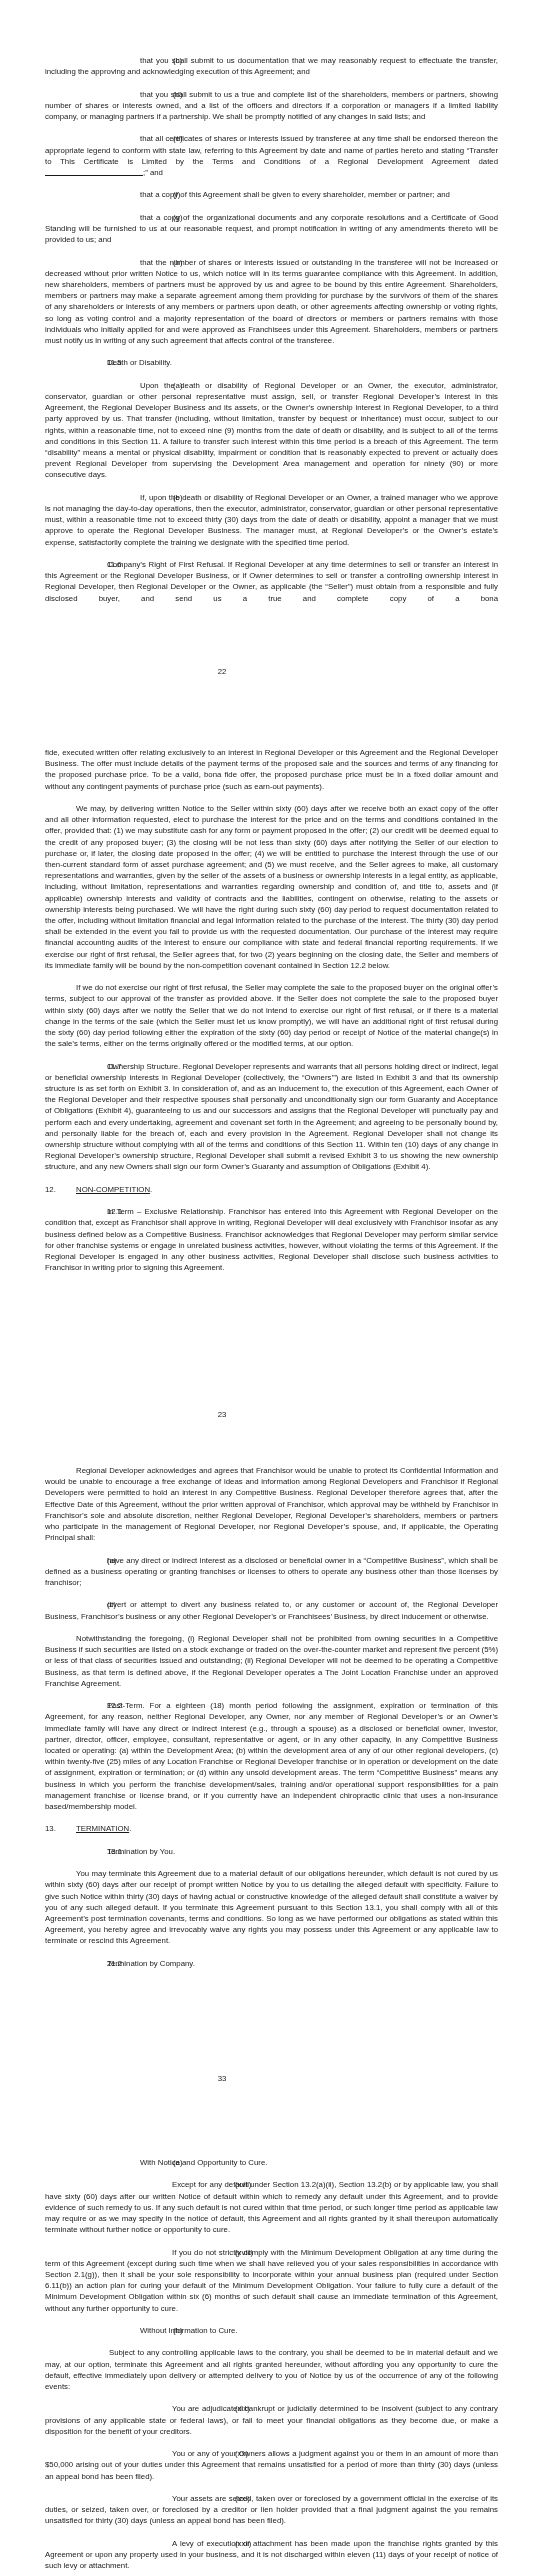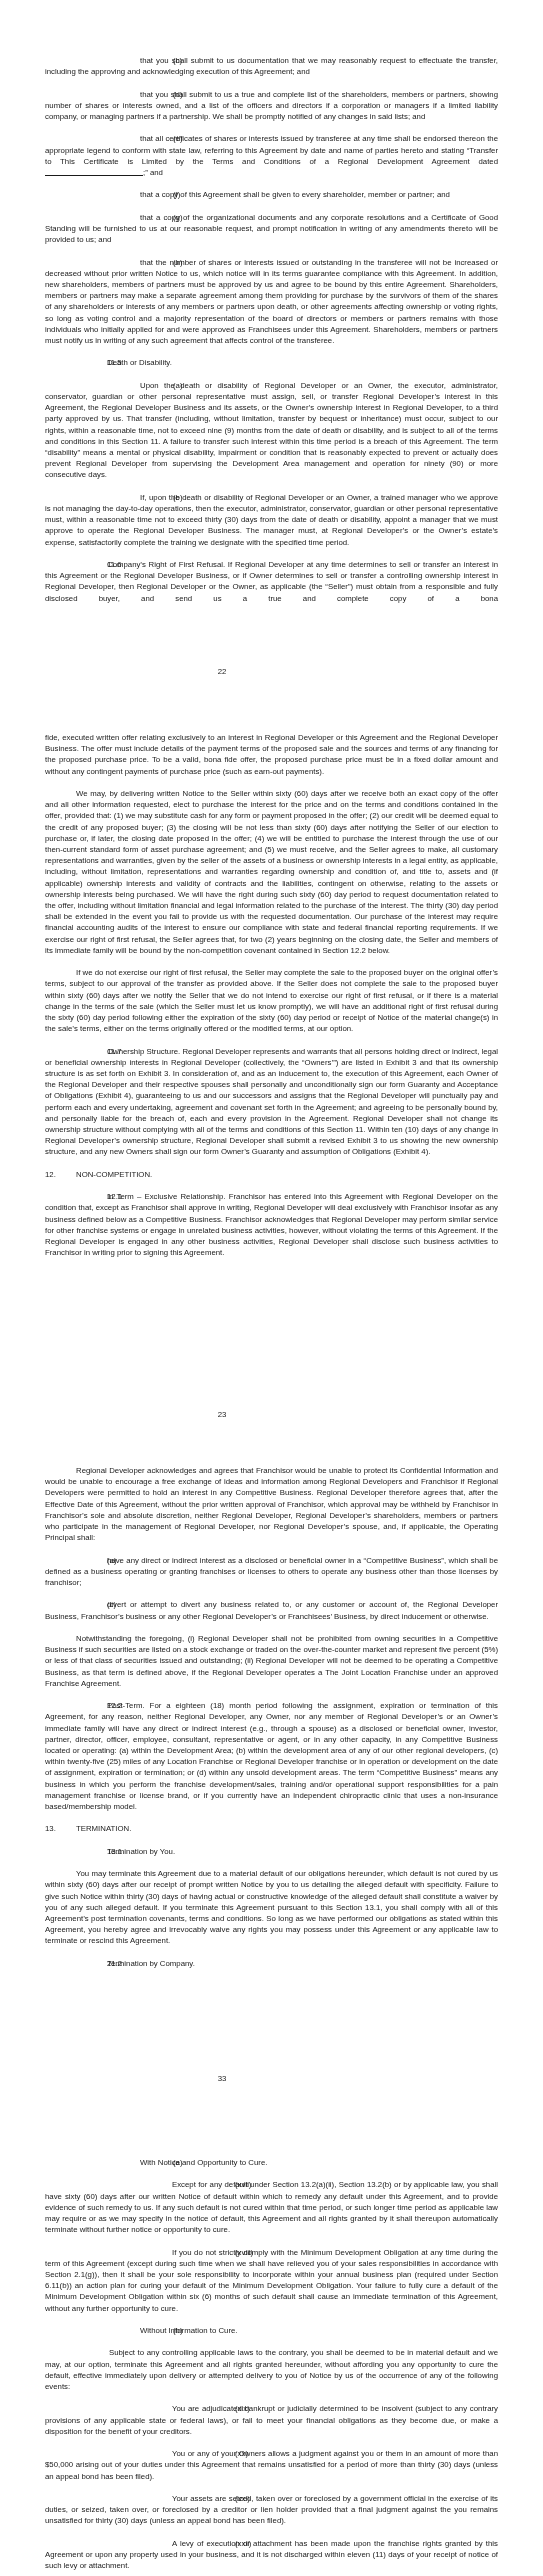--- a/index.html
+++ b/index.html
@@ -8,21 +8,21 @@
   .page { position: absolute; left: 0; width: 544px; }
   .body { position: absolute; left: 45px; width: 453px; font-size: 7.8px; line-height: 11.2px; }
   .para { margin: 0 0 11.2px 0; text-align: justify; }
   .ind1 { text-indent: 31px; }
   .ind2 { text-indent: 64px; }
   .ind3 { text-indent: 95px; }
   .lbl { display: inline-block; }
   .lbl-a { width: 31px; }
   .lbl-r { width: 32px; }
   .heading-num { display: inline-block; width: 31px; }
-  .ul { }
+  .ul { text-decoration: underline; }
   .blank { display: inline-block; width: 98px; border-bottom: 0.5px solid #1a1a1a; height: 7.2px; vertical-align: -1px; }
   .pagenum { position: absolute; left: 0; width: 444px; text-align: center; font-size: 7.8px; line-height: 9.3px; }
   .pagenum span { display: inline-block; margin-left: 0; }
 </style>
 </head>
 <body>
 
 <div class="page" style="top:0;">
   <div class="body" style="top:55px;">
     <p class="para ind2"><span class="lbl lbl-a">(c)</span><span>that you shall submit to us documentation that we may reasonably request to effectuate the transfer, including the approving and acknowledging execution of this Agreement; and</span></p>
@@ -33,21 +33,21 @@
     <p class="para ind2"><span class="lbl lbl-a">(h)</span><span>that the number of shares or interests issued or outstanding in the transferee will not be increased or decreased without prior written Notice to us, which notice will in its terms guarantee compliance with this Agreement.  In addition, new shareholders, members of partners must be approved by us and agree to be bound by this entire Agreement.  Shareholders, members or partners may make a separate agreement among them providing for purchase by the survivors of them of the shares of any shareholders or interests of any members or partners upon death, or other agreements affecting ownership or voting rights, so long as voting control and a majority representation of the board of directors or members or partners remains with those individuals who initially applied for and were approved as Franchisees under this Agreement.  Shareholders, members or partners must notify us in writing of any such agreement that affects control of the transferee.</span></p>
     <p class="para ind1"><span class="lbl lbl-a">11.5</span><span>Death or Disability.</span></p>
     <p class="para ind2"><span class="lbl lbl-a">(a)</span><span>Upon the death or disability of Regional Developer or an Owner, the executor, administrator, conservator, guardian or other personal representative must assign, sell, or transfer Regional Developer’s interest in this Agreement, the Regional Developer Business and its assets, or the Owner’s ownership interest in Regional Developer, to a third party approved by us.  That transfer (including, without limitation, transfer by bequest or inheritance) must occur, subject to our rights, within a reasonable time, not to exceed nine (9) months from the date of death or disability, and is subject to all of the terms and conditions in this Section 11.  A failure to transfer such interest within this time period is a breach of this Agreement.  The term “disability” means a mental or physical disability, impairment or condition that is reasonably expected to prevent or actually does prevent Regional Developer from supervising the Development Area management and operation for ninety (90) or more consecutive days.</span></p>
     <p class="para ind2"><span class="lbl lbl-a">(b)</span><span>If, upon the death or disability of Regional Developer or an Owner, a trained manager who we approve is not managing the day-to-day operations, then the executor, administrator, conservator, guardian or other personal representative must, within a reasonable time not to exceed thirty (30) days from the date of death or disability, appoint a manager that we must approve to operate the Regional Developer Business.  The manager must, at Regional Developer’s or the Owner’s estate’s expense, satisfactorily complete the training we designate with the specified time period.</span></p>
     <p class="para ind1" style="text-align-last: justify;"><span class="lbl lbl-a">11.6</span><span>Company’s Right of First Refusal.  If Regional Developer at any time determines to sell or transfer an interest in this Agreement or the Regional Developer Business, or if Owner determines to sell or transfer a controlling ownership interest in Regional Developer, then Regional Developer or the Owner, as applicable (the “Seller”) must obtain from a responsible and fully disclosed buyer, and send us a true and complete copy of a bona</span></p>
   </div>
   <div class="pagenum" style="top:667px;"><span>22</span></div>
 </div>
 
 <div class="page" style="top:0;">
-  <div class="body" style="top:732px;">
+  <div class="body" style="top:747px;">
     <p class="para">fide, executed written offer relating exclusively to an interest in Regional Developer or this Agreement and the Regional Developer Business.  The offer must include details of the payment terms of the proposed sale and the sources and terms of any financing for the proposed purchase price.  To be a valid, bona fide offer, the proposed purchase price must be in a fixed dollar amount and without any contingent payments of purchase price (such as earn-out payments).</p>
     <p class="para ind1">We may, by delivering written Notice to the Seller within sixty (60) days after we receive both an exact copy of the offer and all other information requested, elect to purchase the interest for the price and on the terms and conditions contained in the offer, provided that: (1) we may substitute cash for any form or payment proposed in the offer; (2) our credit will be deemed equal to the credit of any proposed buyer; (3) the closing will be not less than sixty (60) days after notifying the Seller of our election to purchase or, if later, the closing date proposed in the offer; (4) we will be entitled to purchase the interest through the use of our then-current standard form of asset purchase agreement; and (5) we must receive, and the Seller agrees to make, all customary representations and warranties, given by the seller of the assets of a business or ownership interests in a legal entity, as applicable, including, without limitation, representations and warranties regarding ownership and condition of, and title to, assets and (if applicable) ownership interests and validity of contracts and the liabilities, contingent on otherwise, relating to the assets or ownership interests being purchased. We will have the right during such sixty (60) day period to request documentation related to the offer, including without limitation financial and legal information related to the purchase of the interest. The thirty (30) day period shall be extended in the event you fail to provide us with the requested documentation. Our purchase of the interest may require financial accounting audits of the interest to ensure our compliance with state and federal financial reporting requirements.  If we exercise our right of first refusal, the Seller agrees that, for two (2) years beginning on the closing date, the Seller and members of its immediate family will be bound by the non-competition covenant contained in Section 12.2 below.</p>
     <p class="para ind1">If we do not exercise our right of first refusal, the Seller may complete the sale to the proposed buyer on the original offer’s terms, subject to our approval of the transfer as provided above.  If the Seller does not complete the sale to the proposed buyer within sixty (60) days after we notify the Seller that we do not intend to exercise our right of first refusal, or if there is a material change in the terms of the sale (which the Seller must let us know promptly), we will have an additional right of first refusal during the sixty (60) day period following either the expiration of the sixty (60) day period or receipt of Notice of the material change(s) in the sale’s terms, either on the terms originally offered or the modified terms, at our option.</p>
     <p class="para ind1"><span class="lbl lbl-a">11.7</span><span>Ownership Structure.  Regional Developer represents and warrants that all persons holding direct or indirect, legal or beneficial ownership interests in Regional Developer (collectively, the “Owners’”) are listed in Exhibit 3 and that its ownership structure is as set forth on Exhibit 3.  In consideration of, and as an inducement to, the execution of this Agreement, each Owner of the Regional Developer and their respective spouses shall personally and unconditionally sign our form Guaranty and Acceptance of Obligations (Exhibit 4), guaranteeing to us and our successors and assigns that the Regional Developer will punctually pay and perform each and every undertaking, agreement and covenant set forth in the Agreement; and agreeing to be personally bound by, and personally liable for the breach of, each and every provision in the Agreement.  Regional Developer shall not change its ownership structure without complying with all of the terms and conditions of this Section 11.  Within ten (10) days of any change in Regional Developer’s ownership structure, Regional Developer shall submit a revised Exhibit 3 to us showing the new ownership structure, and any new Owners shall sign our form Owner’s Guaranty and assumption of Obligations (Exhibit 4).</span></p>
     <p class="para"><span class="heading-num">12.</span><span class="ul">NON-COMPETITION</span><span>.</span></p>
     <p class="para ind1"><span class="lbl lbl-a">12.1</span><span>In Term – Exclusive Relationship.  Franchisor has entered into this Agreement with Regional Developer on the condition that, except as Franchisor shall approve in writing, Regional Developer will deal exclusively with Franchisor insofar as any business defined below as a Competitive Business.  Franchisor acknowledges that Regional Developer may perform similar service for other franchise systems or engage in unrelated business activities, however, without violating the terms of this Agreement.  If the Regional Developer is engaged in any other business activities, Regional Developer shall disclose such business activities to Franchisor in writing prior to signing this Agreement.</span></p>
   </div>
   <div class="pagenum" style="top:1410px;"><span>23</span></div>
 </div>
 

